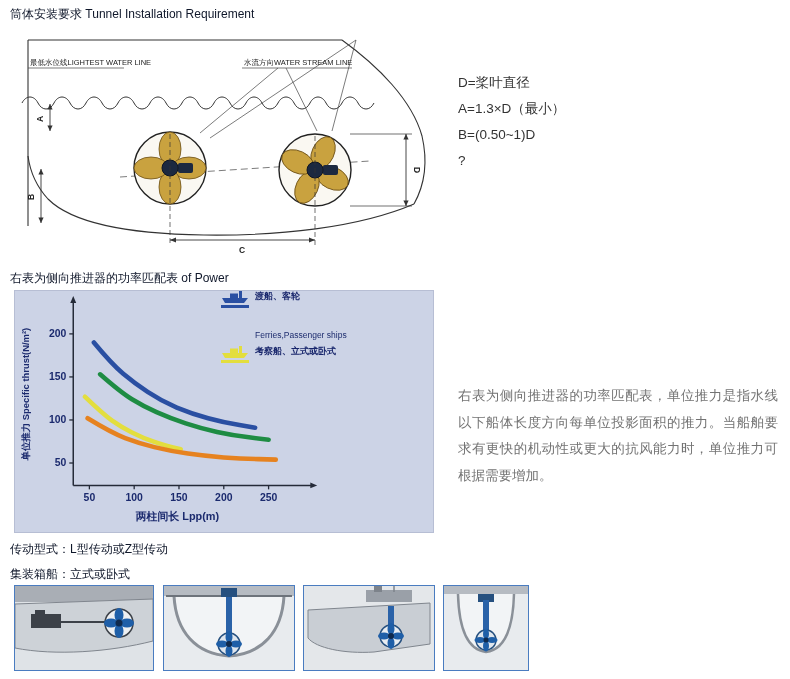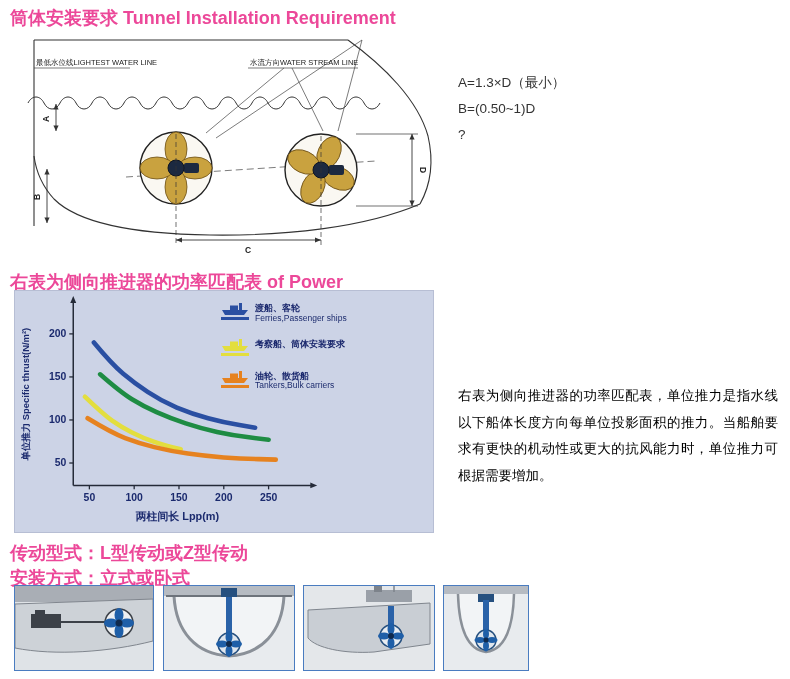--- a/index.html
+++ b/index.html
@@ -1,52 +1,52 @@
 <!DOCTYPE html>
 <html><head>
 <meta charset="utf-8">
 <style>
   * { margin:0; padding:0; box-sizing:border-box; }
   html,body { background:#ffffff; }
   body {
     width:790px; height:679px; position:relative; overflow:hidden;
     font-family:"Liberation Sans","DejaVu Sans",sans-serif; color:#222;
   }
-  .heading { position:absolute; font-size:18px; font-weight:bold; color:#ec4899; white-space:nowrap; }
+  .heading { position:absolute; font-size:12px; font-weight:normal; color:#0f172a; white-space:nowrap; }
   #h-tunnel { left:10px; top:6px; }
   #h-power  { left:10px; top:270px; }
   #h-drive  { left:10px; top:541px;text-align:center; }
   #h-mount  { left:10px; top:566px; }
 
-  #drawing { position:absolute; left:26px; top:28px; width:445px; height:230px;text-align:right; }
+  #drawing { position:absolute; left:20px; top:28px; width:445px; height:230px;text-align:right; }
   #drawing svg { width:100%; height:100%; display:block; }
   #drawing .lbl { font-size:7.5px; fill:#222; }
   #drawing .dim { font-size:8.5px; fill:#222; font-weight:bold; }
 
   #specs { position:absolute; left:458px; top:70px; width:324px;
            font-size:13.5px; line-height:26px; color:#333; }
 
   #chart-wrap { position:absolute; left:14px; top:290px; width:420px; height:243px;
                 background:#ccd3e6; border:1px solid #b7bed4; }
   #chart-canvas { position:absolute; left:0; top:0; width:100%; height:100%; }
   #chart-canvas text { font-family:"Liberation Sans","DejaVu Sans",sans-serif; }
   #chart-canvas .tick { font-size:10.5px; font-weight:bold; fill:#1b2a6e; }
   #chart-canvas .axis-label { font-size:11px; font-weight:bold; fill:#1b2a6e; }
   #chart-canvas .axis-label-y { font-size:9.5px; font-weight:bold; fill:#1b2a6e; }
 
-  #chart-legend { position:absolute; left:206px; top:12px; width:210px;
-                  display:flex; flex-direction:column; gap:15px; }
+  #chart-legend { position:absolute; left:206px; top:0; width:210px;
+                  display:flex; flex-direction:column; gap:5px; }
   .legend-row { display:flex; gap:6px; align-items:flex-start; }
   .legend-icon { display:flex; flex-direction:column; width:28px; flex:0 0 28px; }
   .legend-bar { width:28px; height:3px; margin-top:1px; }
   .legend-zh { font-size:9px; font-weight:bold; color:#17256b; line-height:1.2; }
-  .legend-en { font-size:8.5px; color:#1d2c6e; line-height:1.15; }
+  .legend-en { font-size:8.5px; color:#1d2c6e; line-height:1.15;margin-top:29px; }
 
   #power-note { position:absolute; left:458px; top:383px; width:320px;
-                font-size:13.5px; line-height:26.5px; color:#000000; text-align:justify; }
+                font-size:13.5px; line-height:26.5px; color:#737373; text-align:justify; }
 
   .install-img { position:absolute; top:585px; height:86px;
                  border:1px solid #4a7cc0; background:#e9ebee; overflow:hidden; }
   .install-img svg { width:100%; height:100%; display:block; }
   #img1 { left:14px;  width:140px; }
   #img2 { left:163px; width:132px; }
   #img3 { left:303px; width:132px; }
   #img4 { left:443px; width:86px; }
 </style>
 </head>
@@ -126,20 +126,21 @@
       <text x="10" y="37" class="lbl">最低水位线LIGHTEST WATER LINE</text>
       <text x="224" y="37" class="lbl">水流方向WATER STREAM LINE</text>
       <text transform="rotate(-90 23 91)" x="23" y="91" text-anchor="middle" class="dim">A</text>
       <text transform="rotate(-90 14 169)" x="14" y="169" text-anchor="middle" class="dim">B</text>
       <text x="219" y="225" class="dim">C</text>
       <text transform="rotate(90 394 142)" x="394" y="142" text-anchor="middle" class="dim">D</text>
     </svg>
   </div>
 
   <div id="specs">
+    <div>D=桨叶直径</div>
     <div>A=1.3×D（最小）</div>
     <div>B=(0.50~1)D</div>
     <div>?</div>
   </div>
 
   <div class="heading" id="h-power">右表为侧向推进器的功率匹配表 of Power</div>
 
   <div id="chart-wrap">
     <svg id="chart-canvas" viewBox="0 0 420 243">
         <line x1="58" y1="196" x2="58" y2="12" stroke="#242a38" stroke-width="1.5"></line>
@@ -189,44 +190,30 @@
         <div class="legend-row">
           <div class="legend-icon">
             <svg width="28" height="13" viewBox="0 0 28 13">
               <path d="M1,7 L27,7 L23,12 L4,12 Z" fill="#e3de3e"></path>
               <rect x="9" y="2.5" width="8" height="4.5" fill="#e3de3e"></rect>
               <rect x="18" y="0" width="3" height="7" fill="#e3de3e"></rect>
             </svg>
             <div class="legend-bar" style="background:#e3de3e"></div>
           </div>
           <div class="legend-text">
-            <div class="legend-zh">考察船、筒体安装要求</div>
-          </div>
-        </div>
-        <div class="legend-row">
-          <div class="legend-icon">
-            <svg width="28" height="13" viewBox="0 0 28 13">
-              <path d="M1,7 L27,7 L23,12 L4,12 Z" fill="#e6821f"></path>
-              <rect x="9" y="2.5" width="8" height="4.5" fill="#e6821f"></rect>
-              <rect x="18" y="0" width="3" height="7" fill="#e6821f"></rect>
-            </svg>
-            <div class="legend-bar" style="background:#e6821f"></div>
-          </div>
-          <div class="legend-text">
-            <div class="legend-zh">油轮、散货船</div>
-            <div class="legend-en">Tankers,Bulk carriers</div>
+            <div class="legend-zh">考察船、立式或卧式</div>
           </div>
         </div>
       </div>
   </div>
 
   <div id="power-note">右表为侧向推进器的功率匹配表，单位推力是指水线以下船体长度方向每单位投影面积的推力。当船舶要求有更快的机动性或更大的抗风能力时，单位推力可根据需要增加。</div>
 
   <div class="heading" id="h-drive">传动型式：L型传动或Z型传动</div>
-  <div class="heading" id="h-mount">安装方式：立式或卧式</div>
+  <div class="heading" id="h-mount">集装箱船：立式或卧式</div>
 
   <div class="install-img" id="img1">
     <svg viewBox="0 0 138 84">
       <rect width="138" height="84" fill="#dfe3e7"></rect>
       <rect width="138" height="16" fill="#a9aeb5"></rect>
       <path d="M0,18 L138,13 L138,55 C95,66 40,70 0,62 Z" fill="#cdd2d7" stroke="#80868e" stroke-width="1"></path>
       <rect x="16" y="28" width="30" height="14" fill="#3c4148"></rect>
       <rect x="20" y="24" width="10" height="5" fill="#3c4148"></rect>
       <line x1="46" y1="36" x2="90" y2="36" stroke="#3c4148" stroke-width="2"></line>
       <circle cx="104" cy="37" r="14" fill="#eef0f2" stroke="#3c4148" stroke-width="1.5"></circle>

